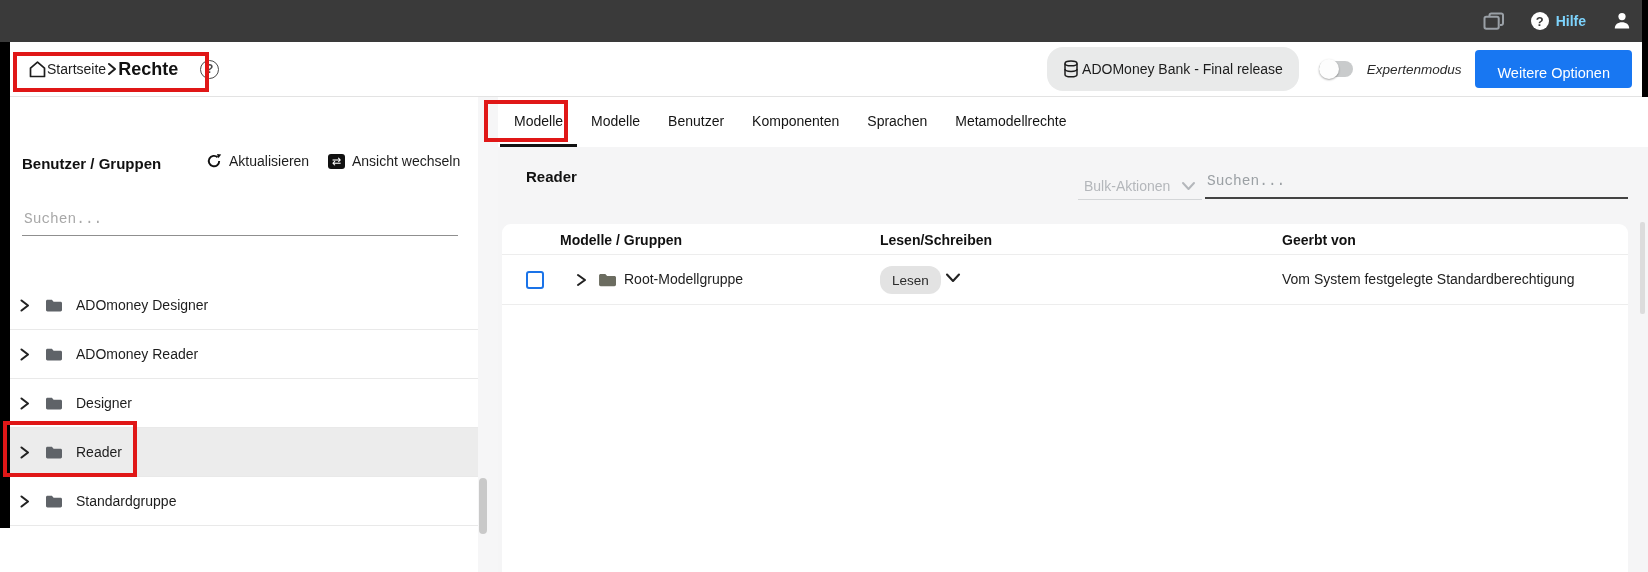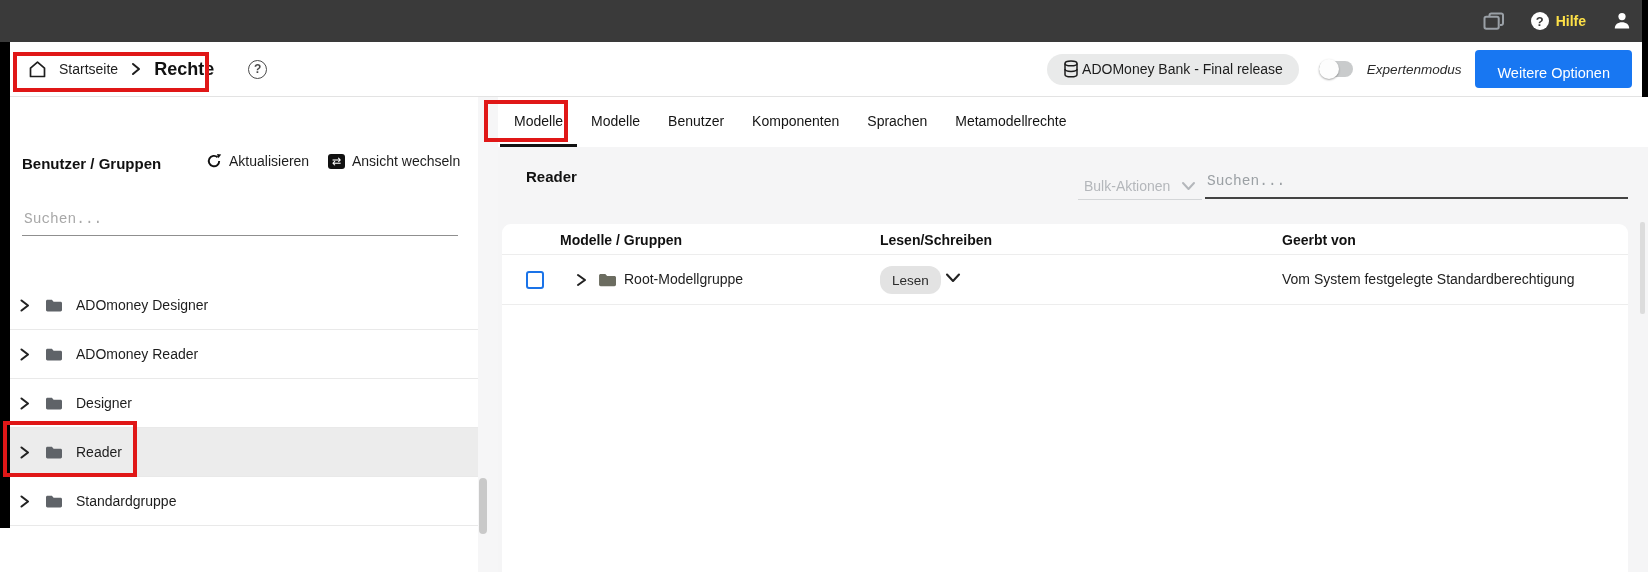--- a/index.html
+++ b/index.html
@@ -4,34 +4,34 @@
 <style>
   * { box-sizing: border-box; margin: 0; padding: 0; }
   html,body { width:1648px; height:572px; overflow:hidden; }
   body { font-family:"Liberation Sans", sans-serif; background:#fff; color:#1d1d1d; }
   .canvas { position:relative; width:1648px; height:572px; background:#fff; }
 
   
   .topbar { position:absolute; left:0; top:0; width:1648px; height:42px; background:#3a3a3a;
             display:flex; align-items:center; justify-content:flex-end; gap:26px; padding-right:16px; }
   .topbar .help-group { display:flex; align-items:center; gap:7px; }
-  .topbar .hilfe-label { color:#fde047; font-size:14px; font-weight:bold; }
+  .topbar .hilfe-label { color:#7dd3fc; font-size:14px; font-weight:bold; }
   .qcircle-dark { width:18px; height:18px; border-radius:50%; background:#fff; color:#3a3a3a;
                   font-size:13px; font-weight:bold; display:flex; align-items:center; justify-content:center; }
 
   
   .crumbbar { position:absolute; left:10px; top:42px; width:1632px; height:55px; background:#fff;
               border-bottom:1px solid #e3e3e3; display:flex; align-items:center; }
-  .crumb-left { display:flex; align-items:center; gap:12px; padding-left:18px; }
+  .crumb-left { display:flex; align-items:center; gap:0; padding-left:18px; }
   .crumb-text { font-size:14px; color:#1d1d1d; }
   .crumb-current { font-size:18px; font-weight:bold; color:#111; }
   .crumb-help { margin-left:22px; width:19px; height:19px; border-radius:50%; border:1.6px solid #4a4a4a;
                 color:#4a4a4a; font-size:12px; font-weight:bold; display:flex; align-items:center; justify-content:center; }
   .crumb-right { margin-left:auto; display:flex; align-items:center; gap:14px; padding-right:10px; }
-  .repo-pill { display:flex; align-items:center; gap:3px; height:31px; padding:0 16px; border-radius:16px;
+  .repo-pill { display:flex; align-items:center; gap:3px; height:44px; padding:0 16px; border-radius:16px;
                background:#e9eaea; font-size:14px; color:#1d1d1d; }
   .toggle { position:relative; width:34px; height:16px; border-radius:8px; background:#c9cbcc; margin-left:6px; }
   .toggle .knob { position:absolute; left:0; top:-2px; width:20px; height:20px; border-radius:50%;
                   background:#fdfdfd; box-shadow:0 1px 2px rgba(0,0,0,.35); }
   .expert-label { font-size:13.5px; color:#2b2b2b;font-style:italic; }
   .btn-primary { height:38px; padding:15px 22px; background:#1877f2; color:#fff; border:none; border-radius:4px;
                  font-size:14.5px; font-family:inherit; cursor:pointer; }
 
   
   .edge-left  { position:absolute; left:0; top:42px; width:10px; height:486px; background:#000; }

